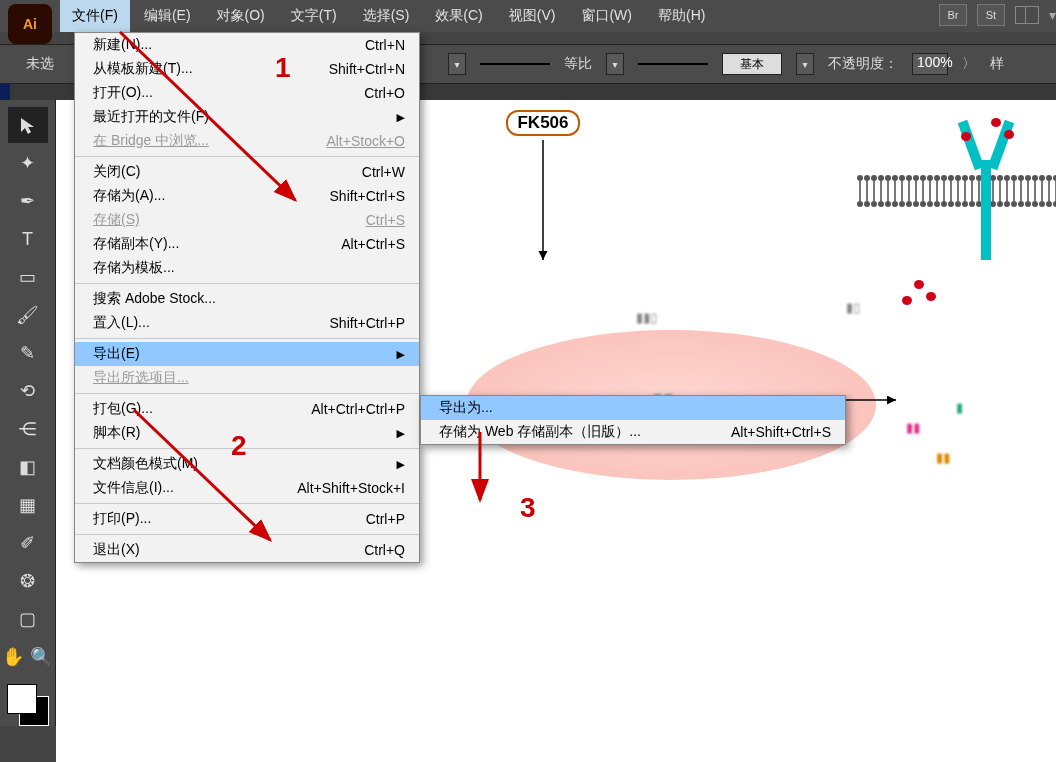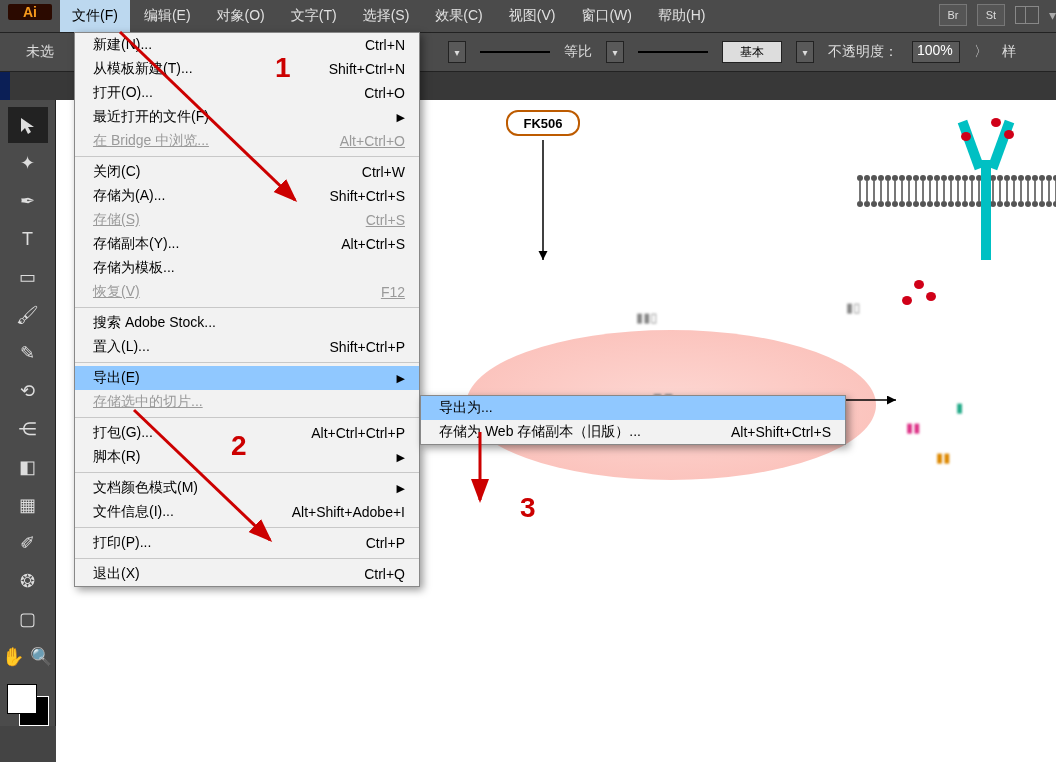--- a/index.html
+++ b/index.html
@@ -1,30 +1,30 @@
 <!DOCTYPE html>
 <html><head>
 <meta charset="utf-8">
 <style>
   html,body{margin:0;padding:0;width:1056px;height:762px;overflow:hidden;font-family:"Microsoft YaHei",Arial,sans-serif;font-size:14px;background:#444;}
   *{box-sizing:border-box;}
   
   .menubar{height:32px;background:#4b4b4b;color:#e0e0e0;display:flex;align-items:center;padding-left:60px;gap:2px;position:relative;}
-  .ai-logo{position:absolute;left:8px;top:4px;width:44px;height:16px;background:#2b0a00;color:#f89a1c;font-weight:bold;display:flex;align-items:center;justify-content:center;border-radius:2px;}
+  .ai-logo{position:absolute;left:8px;top:4px;width:44px;height:40px;background:#2b0a00;color:#f89a1c;font-weight:bold;display:flex;align-items:center;justify-content:center;border-radius:8px;}
   .menu-item{padding:0 12px;height:100%;display:flex;align-items:center;}
   .menu-item.open{background:#bcd8ef;color:#000;}
   .right-icons{position:absolute;right:0;top:4px;display:flex;gap:10px;align-items:center;color:#aaa;}
   .icon-box{width:28px;height:22px;border:1px solid #777;display:flex;align-items:center;justify-content:center;font-size:11px;color:#ddd;background:#555;}
   
-  .optbar{height:40px;background:#4b4b4b;border-top:1px solid #222;border-bottom:1px solid #222;color:#ddd;display:flex;align-items:center;padding-left:20px;gap:14px;}
+  .optbar{height:40px;background:#4b4b4b;border-top:1px solid #222;border-bottom:1px solid #222;color:#ddd;display:flex;align-items:center;padding-left:20px;gap:14px;margin-top:12px;}
   .optbar .sel{padding:0 6px;}
   .stroke-prev{display:inline-block;width:70px;height:2px;background:#000;}
   .basic-box{width:60px;height:22px;border:1px solid #222;background:#ddd;display:flex;align-items:center;justify-content:center;color:#000;font-size:12px;}
   .dd{width:18px;height:22px;border:1px solid #222;background:#595959;color:#ddd;display:flex;align-items:center;justify-content:center;font-size:10px;}
-  .opacity-field{width:48px;height:22px;background:#5a5a5a;color:#fff;border:1px solid #222;padding:0 4px;}
+  .opacity-field{width:36px;height:22px;background:#5a5a5a;color:#fff;border:1px solid #222;padding:0 4px;}
   
   .tabstrip{height:28px;background:#383838;display:flex;align-items:center;}
   .blue-tab{background:#0b1f56;width:10px;height:100%;}
   .tab-close{width:30px;height:100%;color:#ccc;display:flex;align-items:center;justify-content:center;margin-left:372px;}
   
   .left-tools{position:absolute;left:0;top:100px;width:56px;background:#4b4b4b;border-right:1px solid #222;display:flex;flex-direction:column;align-items:center;padding-top:6px;}
   .tool{width:40px;height:36px;display:flex;align-items:center;justify-content:center;color:#ddd;font-size:18px;margin:1px 0;}
   .tool.sel{background:#222;}
   .tool-row{display:flex;}
   .tool-row .tool{width:28px;}
@@ -35,21 +35,21 @@
   .dropdown{position:absolute;left:74px;top:32px;width:346px;background:#f2f2f2;border:1px solid #888;box-shadow:3px 3px 8px rgba(0,0,0,.4);color:#000;}
   .drow{display:flex;justify-content:space-between;align-items:center;height:24px;padding:0 14px 0 18px;}
   .drow.disabled{color:#9a9a9a;text-decoration:underline;}
   .drow.hl{background:#90c8ff;}
   .sep{height:1px;background:#c8c8c8;margin:3px 0;}
   .arrow{font-size:11px;color:inherit;}
   
   .submenu{position:absolute;left:420px;top:395px;width:426px;background:#f2f2f2;border:1px solid #888;box-shadow:3px 3px 8px rgba(0,0,0,.4);color:#000;}
   
   .canvas{position:absolute;left:56px;top:100px;right:0;bottom:0;background:#fff;}
-  .artlabel{position:absolute;left:450px;top:10px;width:74px;height:26px;border:2px solid #bd5b00;background:#fff;color:#000;display:flex;align-items:center;justify-content:center;font-weight:bold;font-size:13px;border-radius:12px;}
+  .artlabel{position:absolute;left:450px;top:10px;width:74px;height:26px;border:2px solid #bd5b00;background:#fff;color:#000;display:flex;align-items:center;justify-content:center;font-weight:bold;font-size:17px;border-radius:12px;}
   .membrane{position:absolute;left:800px;top:75px;right:0;height:34px;display:flex;}
   .lipid{flex:0 0 7px;display:flex;flex-direction:column;align-items:center;}
   .lipid .head{width:6px;height:6px;border-radius:50%;background:#555;}
   .lipid .tail{width:2px;height:10px;background:#777;}
   .receptor{position:absolute;left:910px;top:20px;width:40px;height:140px;}
   .receptor .arm{position:absolute;width:10px;height:50px;background:#00c0c3;}
   .receptor .stem{position:absolute;left:15px;top:40px;width:10px;height:100px;background:#00c0c3;}
   .red-dot{width:10px;height:9px;background:#d00018;border-radius:50%;position:absolute;}
   .nucleus{position:absolute;left:410px;top:230px;width:410px;height:150px;background:radial-gradient(ellipse at center,#fdd4cf 0%,#fbbfb8 70%,#f6b2aa 100%);border-radius:50%/50%;opacity:.92;}
   .blur{filter:blur(1.2px);position:absolute;color:#888;font-size:13px;}
@@ -352,21 +352,21 @@
     <div class="drow">
       <span>打开(O)...</span>
       <span>Ctrl+O</span>
     </div>
     <div class="drow">
       <span>最近打开的文件(F)</span>
       <span class="arrow">▶</span>
     </div>
     <div class="drow disabled">
       <span>在 Bridge 中浏览...</span>
-      <span>Alt+Ctrl+O</span>
+      <span>Alt+Stock+O</span>
     </div>
     <div class="sep"></div>
     <div class="drow">
       <span>关闭(C)</span>
       <span>Ctrl+W</span>
     </div>
     <div class="drow">
       <span>存储为(A)...</span>
       <span>Shift+Ctrl+S</span>
     </div>
@@ -375,59 +375,55 @@
       <span>Ctrl+S</span>
     </div>
     <div class="drow">
       <span>存储副本(Y)...</span>
       <span>Alt+Ctrl+S</span>
     </div>
     <div class="drow">
       <span>存储为模板...</span>
       <span></span>
     </div>
-    <div class="drow disabled">
-      <span>恢复(V)</span>
-      <span>F12</span>
-    </div>
     <div class="sep"></div>
     <div class="drow">
       <span>搜索 Adobe Stock...</span>
       <span></span>
     </div>
     <div class="drow">
       <span>置入(L)...</span>
       <span>Shift+Ctrl+P</span>
     </div>
     <div class="sep"></div>
     <div class="drow hl">
       <span>导出(E)</span>
       <span class="arrow">▶</span>
     </div>
     <div class="drow disabled">
-      <span>存储选中的切片...</span>
+      <span>导出所选项目...</span>
       <span></span>
     </div>
     <div class="sep"></div>
     <div class="drow">
       <span>打包(G)...</span>
       <span>Alt+Ctrl+Ctrl+P</span>
     </div>
     <div class="drow">
       <span>脚本(R)</span>
       <span class="arrow">▶</span>
     </div>
     <div class="sep"></div>
     <div class="drow">
       <span>文档颜色模式(M)</span>
       <span class="arrow">▶</span>
     </div>
     <div class="drow">
       <span>文件信息(I)...</span>
-      <span>Alt+Shift+Adobe+I</span>
+      <span>Alt+Shift+Stock+I</span>
     </div>
     <div class="sep"></div>
     <div class="drow">
       <span>打印(P)...</span>
       <span>Ctrl+P</span>
     </div>
     <div class="sep"></div>
     <div class="drow">
       <span>退出(X)</span>
       <span>Ctrl+Q</span>

